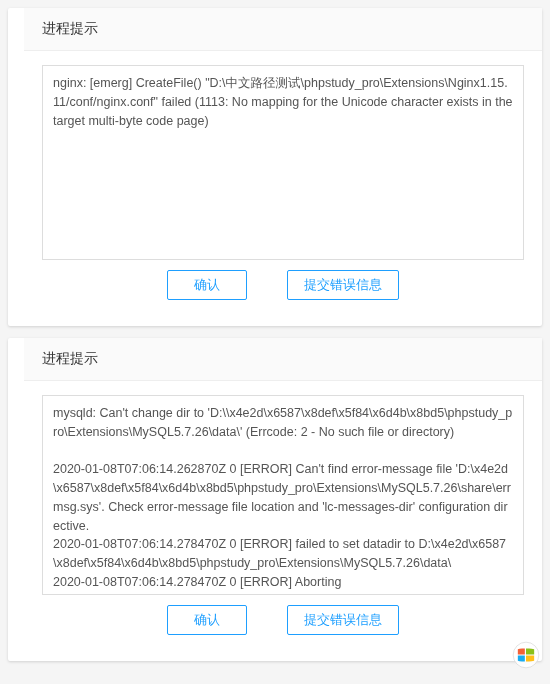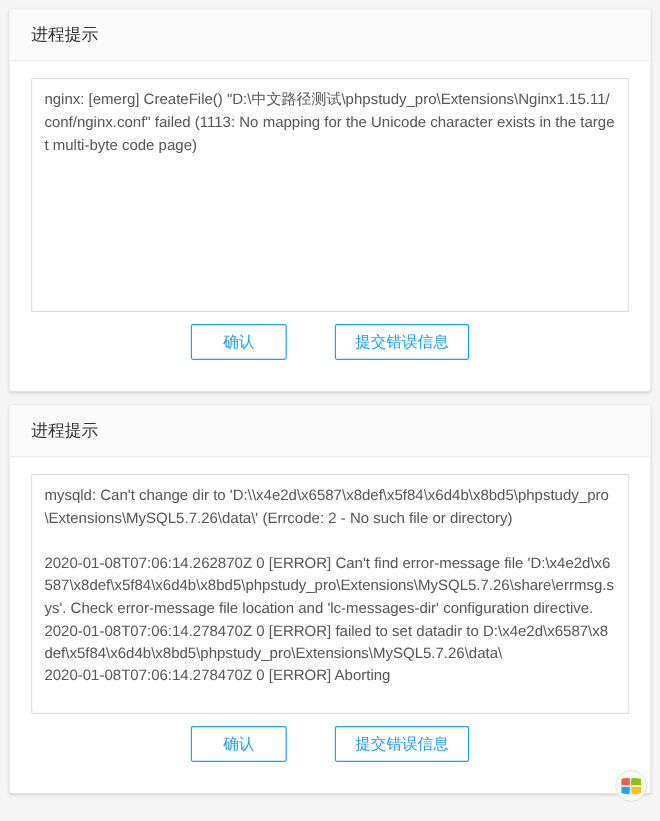--- a/index.html
+++ b/index.html
@@ -10,20 +10,21 @@
       height: 684px;
       padding: 8px;
       position: relative;
       font-size: 13px;
     }
     .dialog {
       background: #ffffff;
       box-shadow: 0 1px 3px rgba(0,0,0,0.15);
       margin-bottom: 12px;
       border-radius: 2px;
+      padding-left: 16px;
     }
     .dialog-header {
       padding: 12px 18px;
       border-bottom: 1px solid #eeeeee;
       color: #333333;
       font-size: 14px;
       background: #fafafa;
     }
     .dialog-body {
       padding: 14px 18px 12px 18px;

